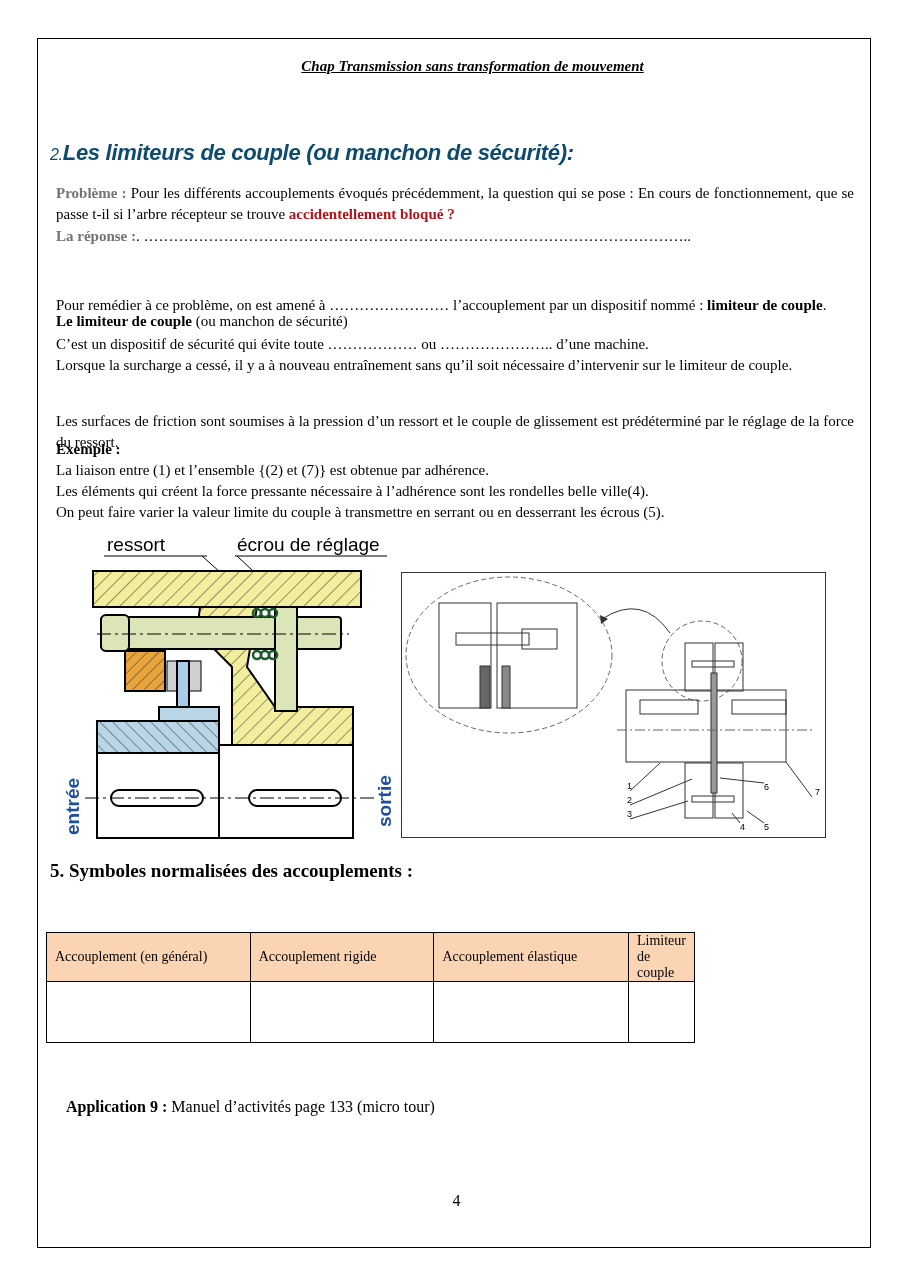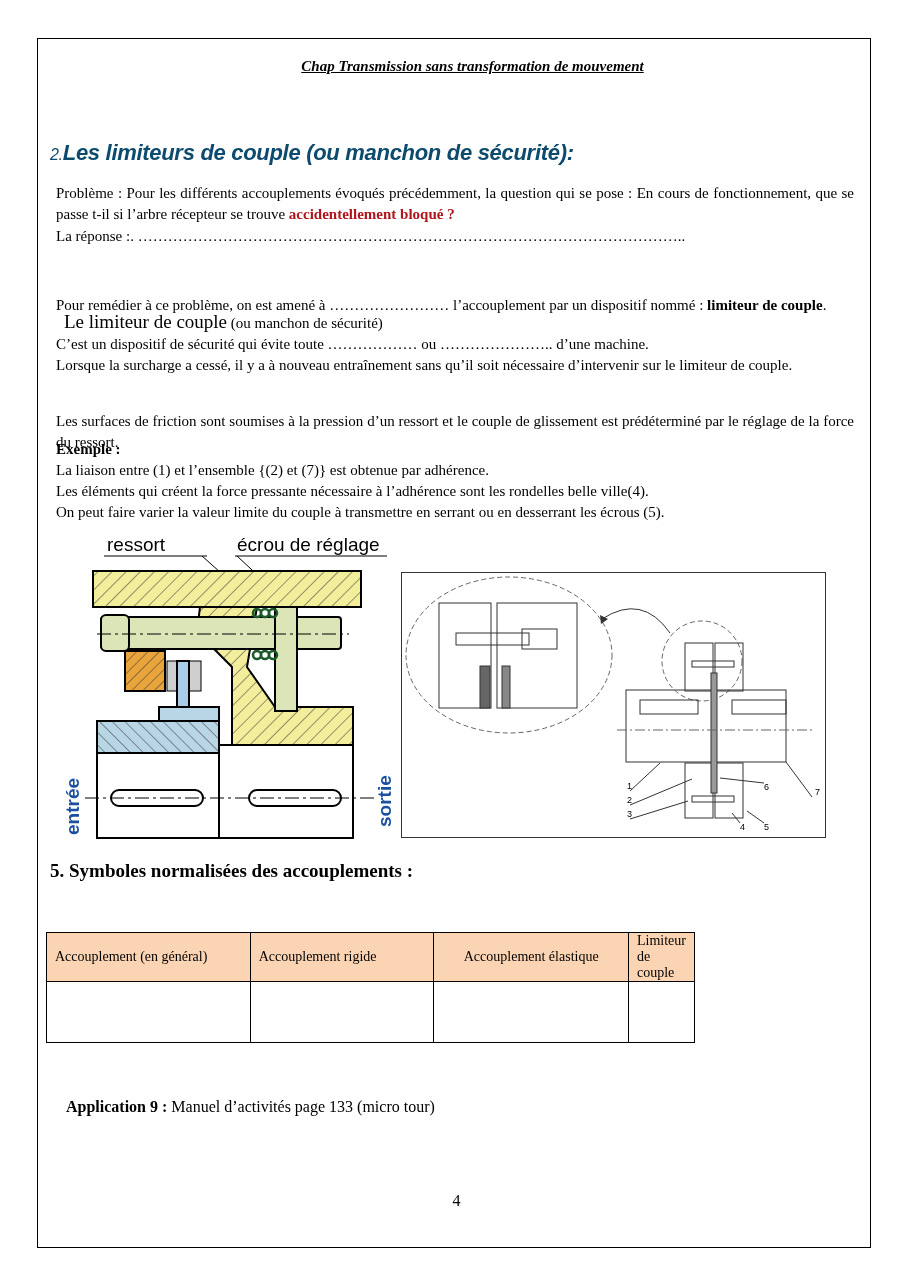--- a/index.html
+++ b/index.html
@@ -2,24 +2,24 @@
 <html><head>
 <meta charset="utf-8">
 <style>
   html, body { margin:0; padding:0; background:#ffffff; }
   body { width:913px; height:1287px; position:relative; font-family:"Liberation Serif", serif; color:#000; }
   .page-frame { position:absolute; left:37px; top:38px; width:834px; height:1210px; border:1px solid #000; box-sizing:border-box; }
   .chap { position:absolute; left:0; width:913px; top:58px; text-align:center; font-style:italic; font-weight:bold; font-size:15px; text-decoration:underline;margin-left:16px; }
   .h2 { position:absolute; left:50px; top:140px; font-size:22px; font-weight:bold; font-style:italic; color:#0c4a6e; font-family:"Liberation Sans", sans-serif; letter-spacing:-0.3px; }
   .h2 .num { font-size:16px; font-weight:normal; }
   .para { position:absolute; left:56px; width:798px; font-size:15px; line-height:21px; text-align:justify; }
-  .green { color:#000000; font-weight:normal; }
+  .green { color:#737373; font-weight:bold; }
   .darkred { color:#b0141c; font-weight:bold; }
   .bold { font-weight:bold; }
-  .big { font-size:19px; font-weight:normal;margin-left:8px; }
+  .big { font-size:15px; font-weight:bold; }
   .fig-left { position:absolute; left:57px; top:527px; width:340px; height:315px; background:#ffffff; }
   .fig-right { position:absolute; left:401px; top:572px; width:423px; height:264px; border:1px solid #333; background:#fff; }
   .sec5 { position:absolute; left:50px; top:860px; font-size:19px; font-weight:bold; }
   table.sym { position:absolute; left:46px; top:932px; width:649px; border-collapse:collapse; font-size:14px; }
   table.sym th { background:#fbd4b4; font-weight:normal; text-align:left; padding:0 8px; height:19px; border:1px solid #000; }
   table.sym td { height:58px; border:1px solid #000; }
   .app { position:absolute; left:66px; top:1098px; font-size:16px; }
   .pagenum { position:absolute; left:0; width:913px; top:1192px; text-align:center; font-size:16px; }
 </style>
 </head>
@@ -154,21 +154,21 @@
   </svg>
 </div>
 
 <div class="sec5">5. Symboles normalisées des accouplements :</div>
 
 <table class="sym">
   <thead>
     <tr>
       <th style="width:197px;">Accouplement  (en général)</th>
       <th style="width:175px;">Accouplement rigide</th>
-      <th style="width:187px;text-align:center;">Accouplement élastique</th>
+      <th style="width:187px;">Accouplement élastique</th>
       <th>Limiteur de couple</th>
     </tr>
   </thead>
   <tbody>
     <tr>
       <td></td>
       <td></td>
       <td></td>
       <td></td>
     </tr>

